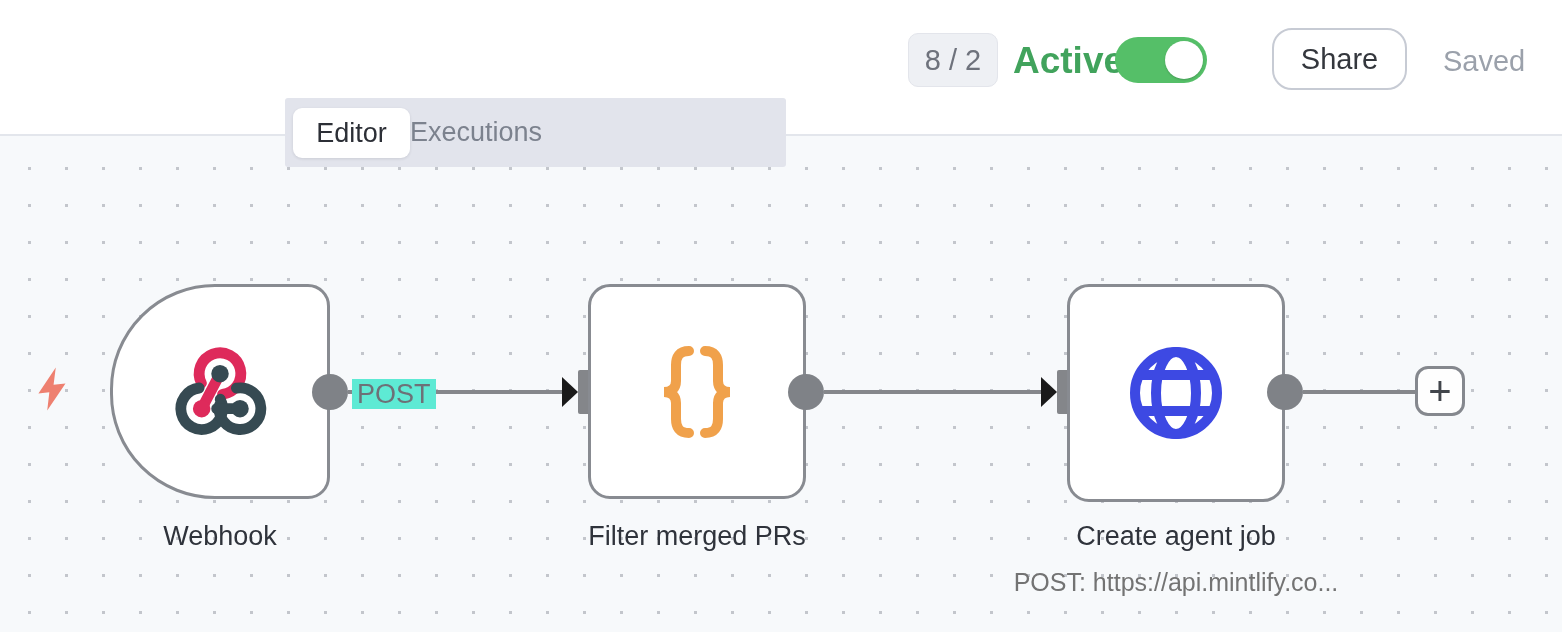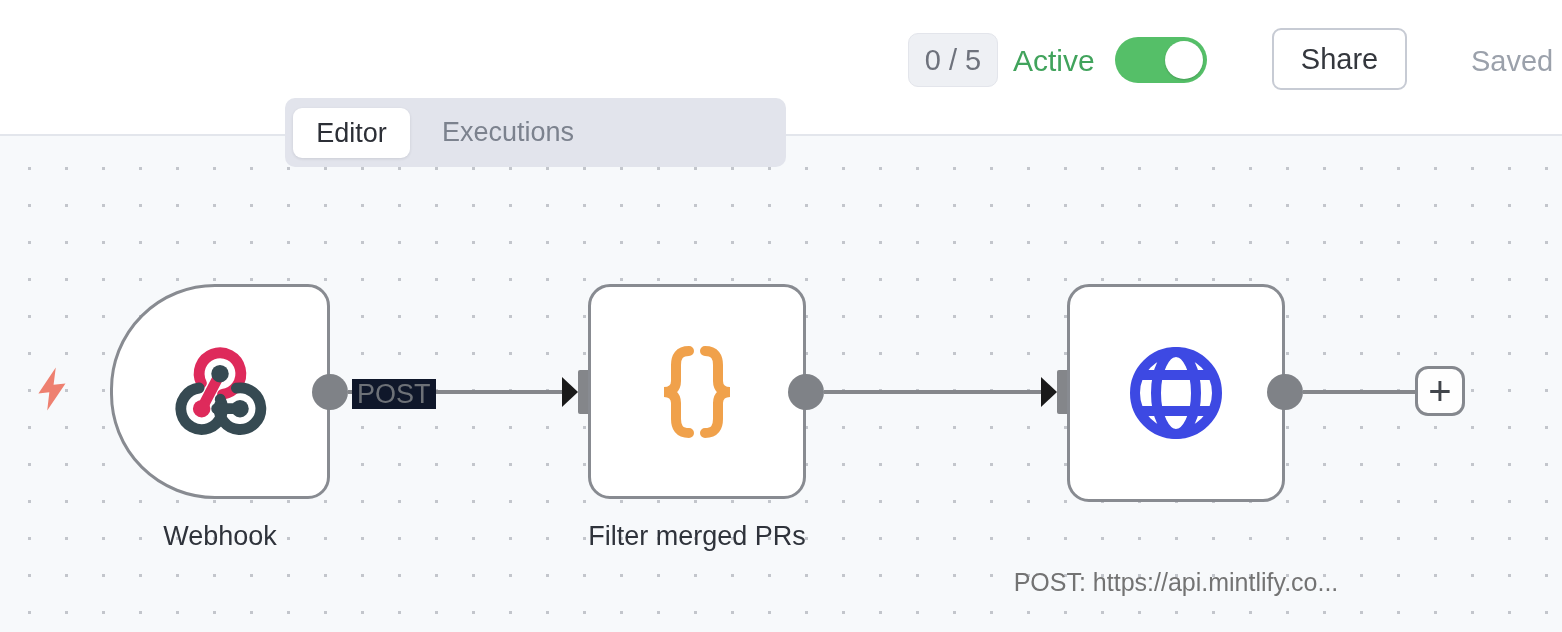--- a/index.html
+++ b/index.html
@@ -10,54 +10,54 @@
   }
   
   .topbar { position:absolute; left:0; top:0; width:1562px; height:134px; background:#ffffff; }
   .counter-badge {
     position:absolute; left:908px; top:33px; width:90px; height:54px;
     background:#eef0f4; border:1px solid #e3e5eb; border-radius:10px;
     color:#6e727c; font-size:29px; display:flex; align-items:center; justify-content:center;
   }
   .active-label {
     position:absolute; left:1013px; top:44px; height:34px; line-height:34px;
-    color:#41a35c; font-size:30px; font-weight:400;
+    color:#41a35c; font-size:37px; font-weight:700;
   }
   .toggle {
     position:absolute; left:1115px; top:37px; width:92px; height:46px;
     background:#55bf68; border-radius:23px; cursor:pointer;
   }
   .toggle .knob {
     position:absolute; right:4px; top:4px; width:38px; height:38px;
     background:#ffffff; border-radius:50%; box-shadow:0 1px 2px rgba(0,0,0,.18);
   }
   .share-btn {
     position:absolute; left:1272px; top:28px; width:135px; height:62px;
-    background:#ffffff; border:2px solid #c7cbd4; border-radius:9px;
+    background:#ffffff; border:2px solid #c7cbd4; border-radius:20px;
     color:#34373d; font-size:29px; font-family:inherit; cursor:pointer;
   }
   .saved-label {
     position:absolute; left:1443px; top:44px; height:34px; line-height:34px;
-    color:#9ba1ab; font-size:29px;margin-left:28px;
+    color:#9ba1ab; font-size:29px;
   }
   
   .tabbar {
     position:absolute; left:285px; top:98px; width:501px; height:69px;
-    background:#e2e4ec; border-radius:10px; z-index:6;
+    background:#e2e4ec; border-radius:3px; z-index:6;
     display:flex; align-items:center;
   }
   .tab {
     font-size:27px; color:#7c828e; text-align:center; cursor:pointer; white-space:nowrap;
   }
   .tab-editor {
     margin-left:8px; width:117px; height:50px; line-height:50px;
     background:#ffffff; border-radius:9px; color:#2c2f36;
     box-shadow:0 1px 3px rgba(40,44,60,.12);
   }
-  .tab-executions { margin-left:32px; width:130px; }
+  .tab-executions { width:130px; }
   .tab-evaluations { margin-left:48px; width:152px; }
   
   .canvas {
     position:absolute; left:0; top:134px; width:1562px; height:498px;
     background:#f7f9fb; border-top:2px solid #e3e6ec;
     background-image:radial-gradient(circle,#c3c6cc 1.8px, transparent 2px);
     background-size:37px 37px; background-position:11px 14px;
   }
   .layer { position:absolute; left:0; top:0; width:1562px; height:632px; }
   .node {
@@ -70,21 +70,21 @@
   .node-create { left:1067px; top:284px; width:218px; height:218px; }
   .out-port { position:absolute; width:36px; height:36px; border-radius:50%; background:#7f8287; }
   .in-port  { position:absolute; width:18px; height:44px; background:#84868a; border-radius:2px; }
   .edge { position:absolute; height:4px; background:#85878b; }
   .edge-arrow {
     position:absolute; width:0; height:0;
     border-top:15px solid transparent; border-bottom:15px solid transparent;
     border-left:16px solid #1a1a1a;
   }
   .edge-label {
-    position:absolute; background:#0f172a; padding:0 5px; z-index:3;
+    position:absolute; background:#5eead4; padding:0 5px; z-index:3;
     color:#6d7177; font-size:27px; line-height:30px;
   }
   .node-label {
     position:absolute; width:400px; text-align:center;
     color:#2f333b; font-size:27px; font-weight:500; white-space:nowrap;
   }
   .node-subtitle {
     position:absolute; width:460px; text-align:center;
     color:#737373; font-size:25px; white-space:nowrap;
   }
@@ -96,21 +96,21 @@
   }
   .bolt { position:absolute; left:30px; top:366px; }
   svg { display:block; }
 </style>
 </head>
 <body>
 
 <div class="page">
 
   <div class="topbar">
-    <div class="counter-badge">0 / 5</div>
+    <div class="counter-badge">8 / 2</div>
     <div class="active-label">Active</div>
     <div class="toggle">
       <div class="knob"></div>
     </div>
     <button class="share-btn">Share</button>
     <div class="saved-label">Saved</div>
   </div>
 
   <div class="tabbar">
     <div class="tab tab-editor">Editor</div>
@@ -170,18 +170,19 @@
       <span>
         <svg width="96" height="96" viewBox="0 0 96 96" fill="none">
           <circle cx="48" cy="48" r="41" stroke="#3d49e3" stroke-width="10"></circle>
           <ellipse cx="48" cy="48" rx="20" ry="41" stroke="#3d49e3" stroke-width="10"></ellipse>
           <path d="M 12 30 L 84 30" stroke="#3d49e3" stroke-width="10"></path>
           <path d="M 12 66 L 84 66" stroke="#3d49e3" stroke-width="10"></path>
         </svg>
       </span>
     </div>
     <div class="out-port" style="left:1267px; top:374px;"></div>
+    <div class="node-label" style="left:976px; top:521px;">Create agent job</div>
     <div class="node-subtitle" style="left:946px; top:568px;">POST: https://api.mintlify.co...</div>
 
     <button class="plus-btn">+</button>
 
   </div>
 </div>
 
 </body></html>

